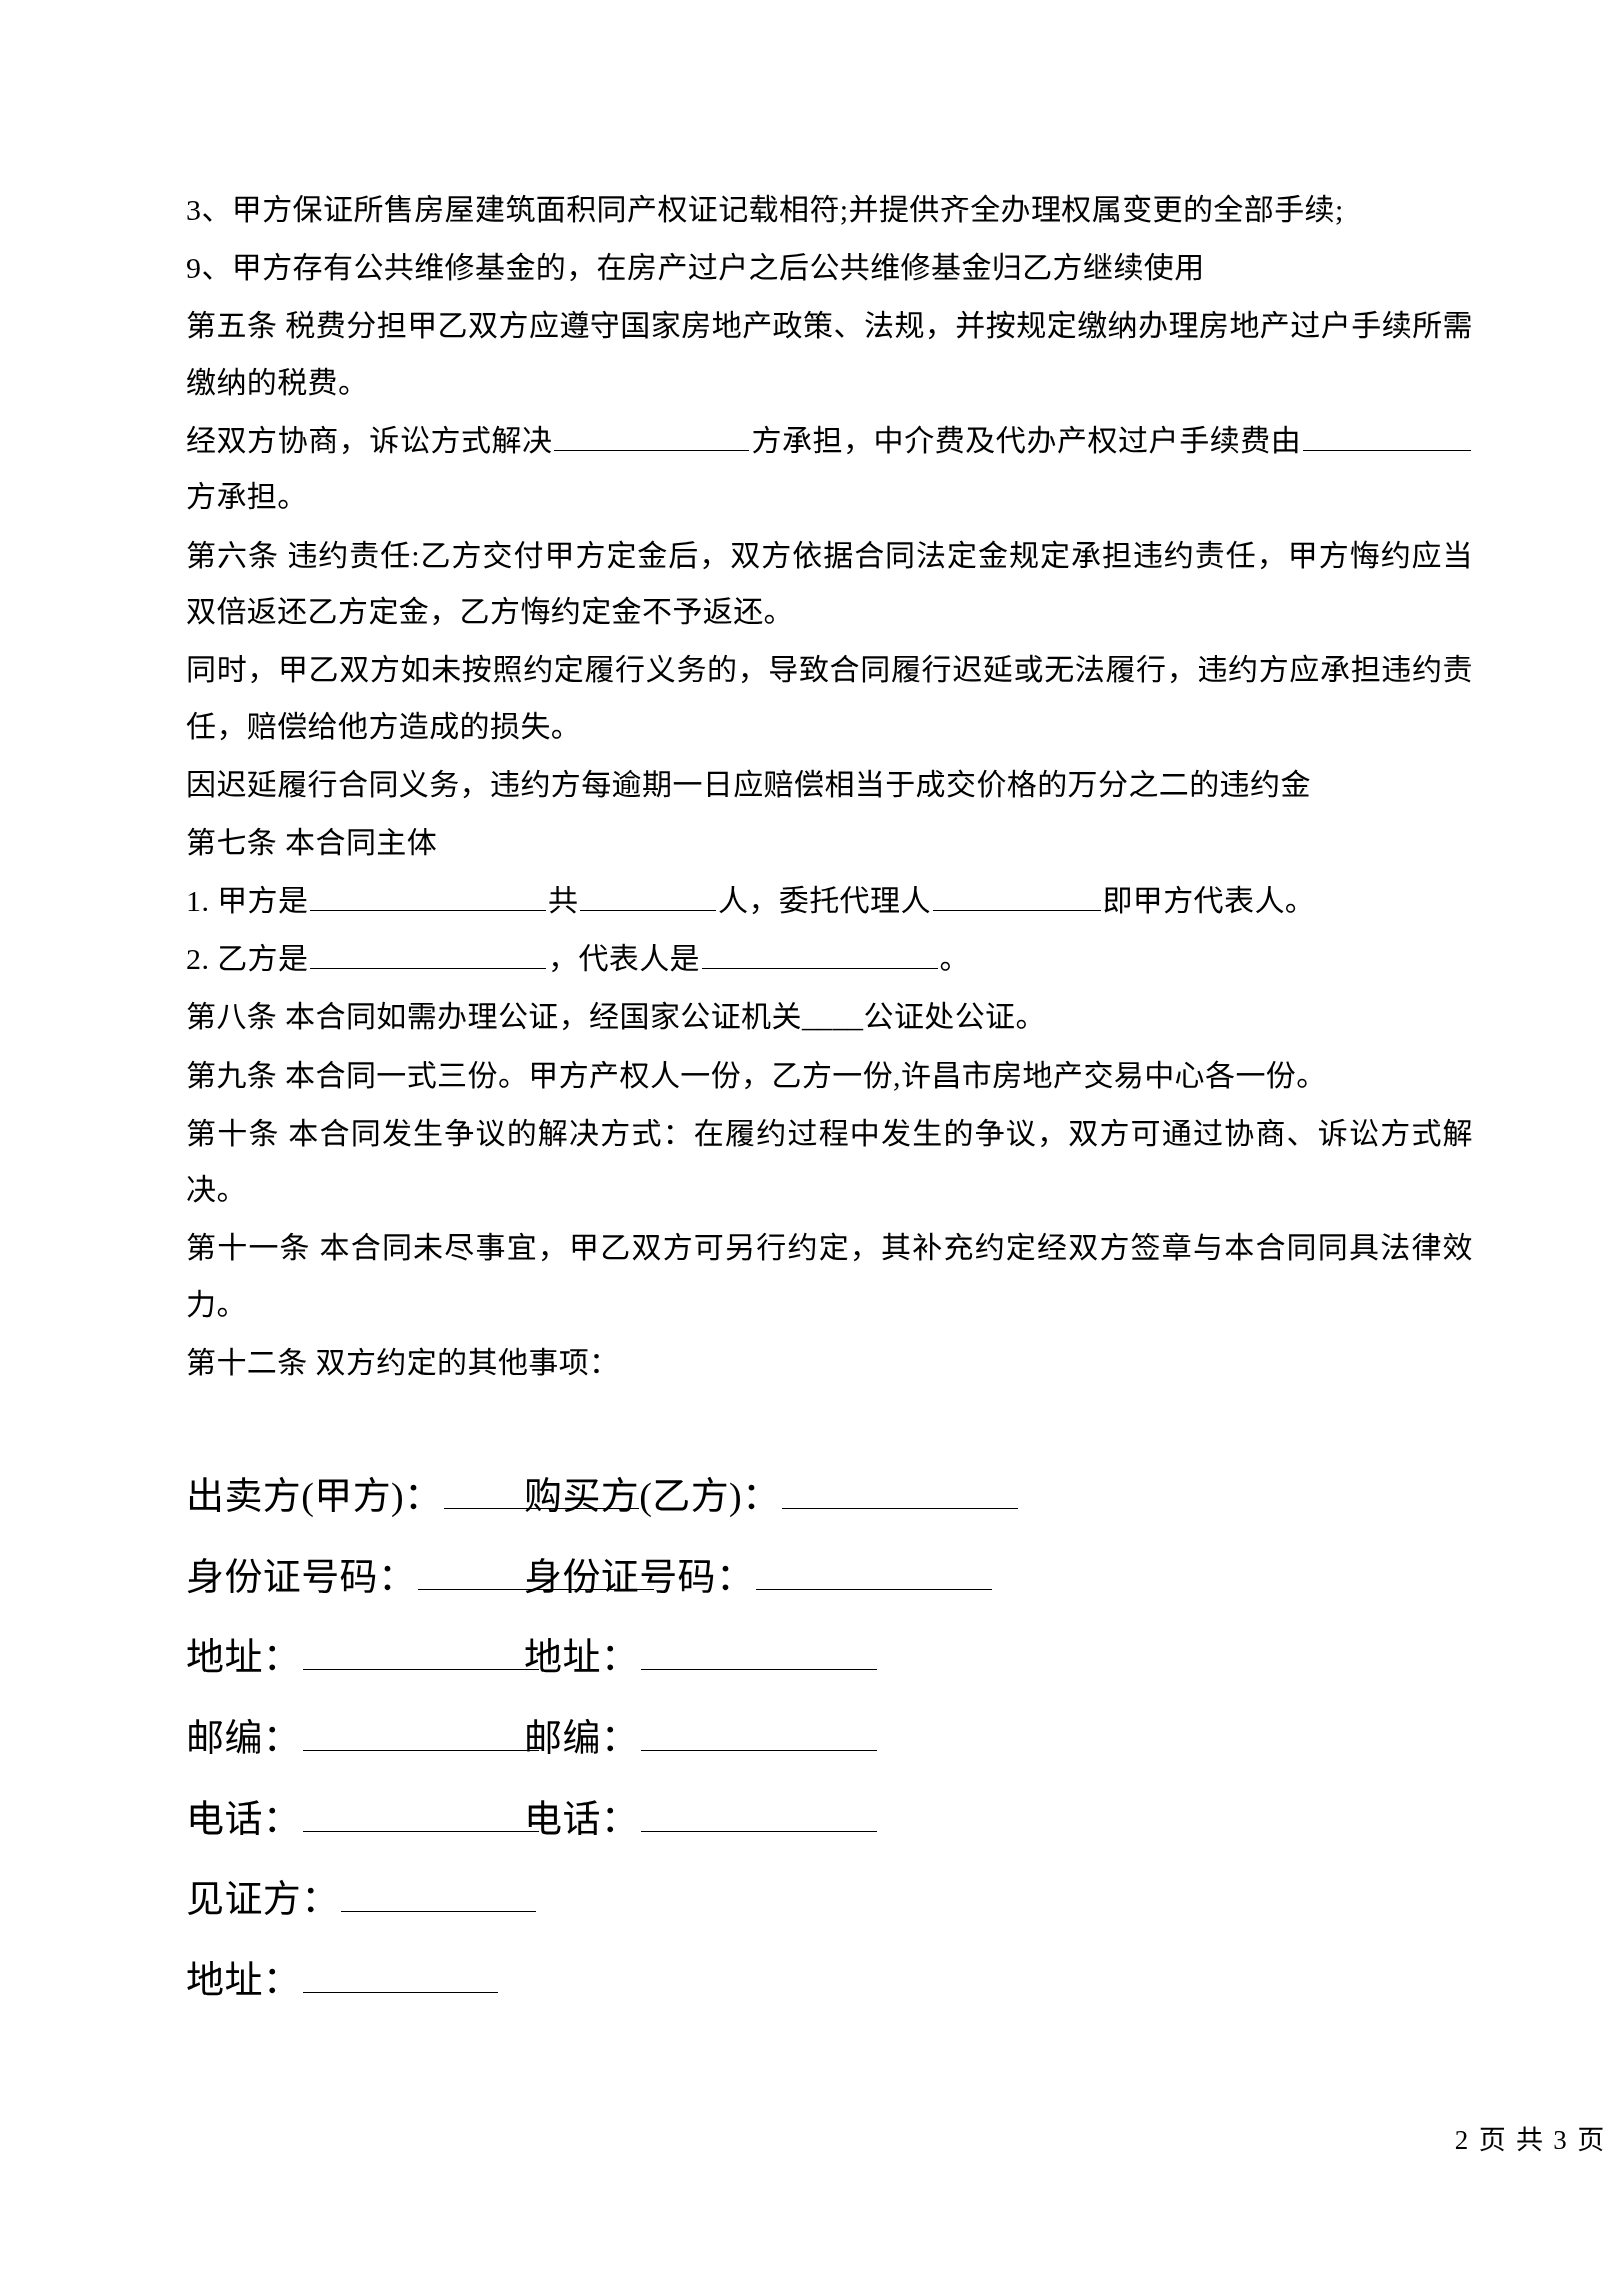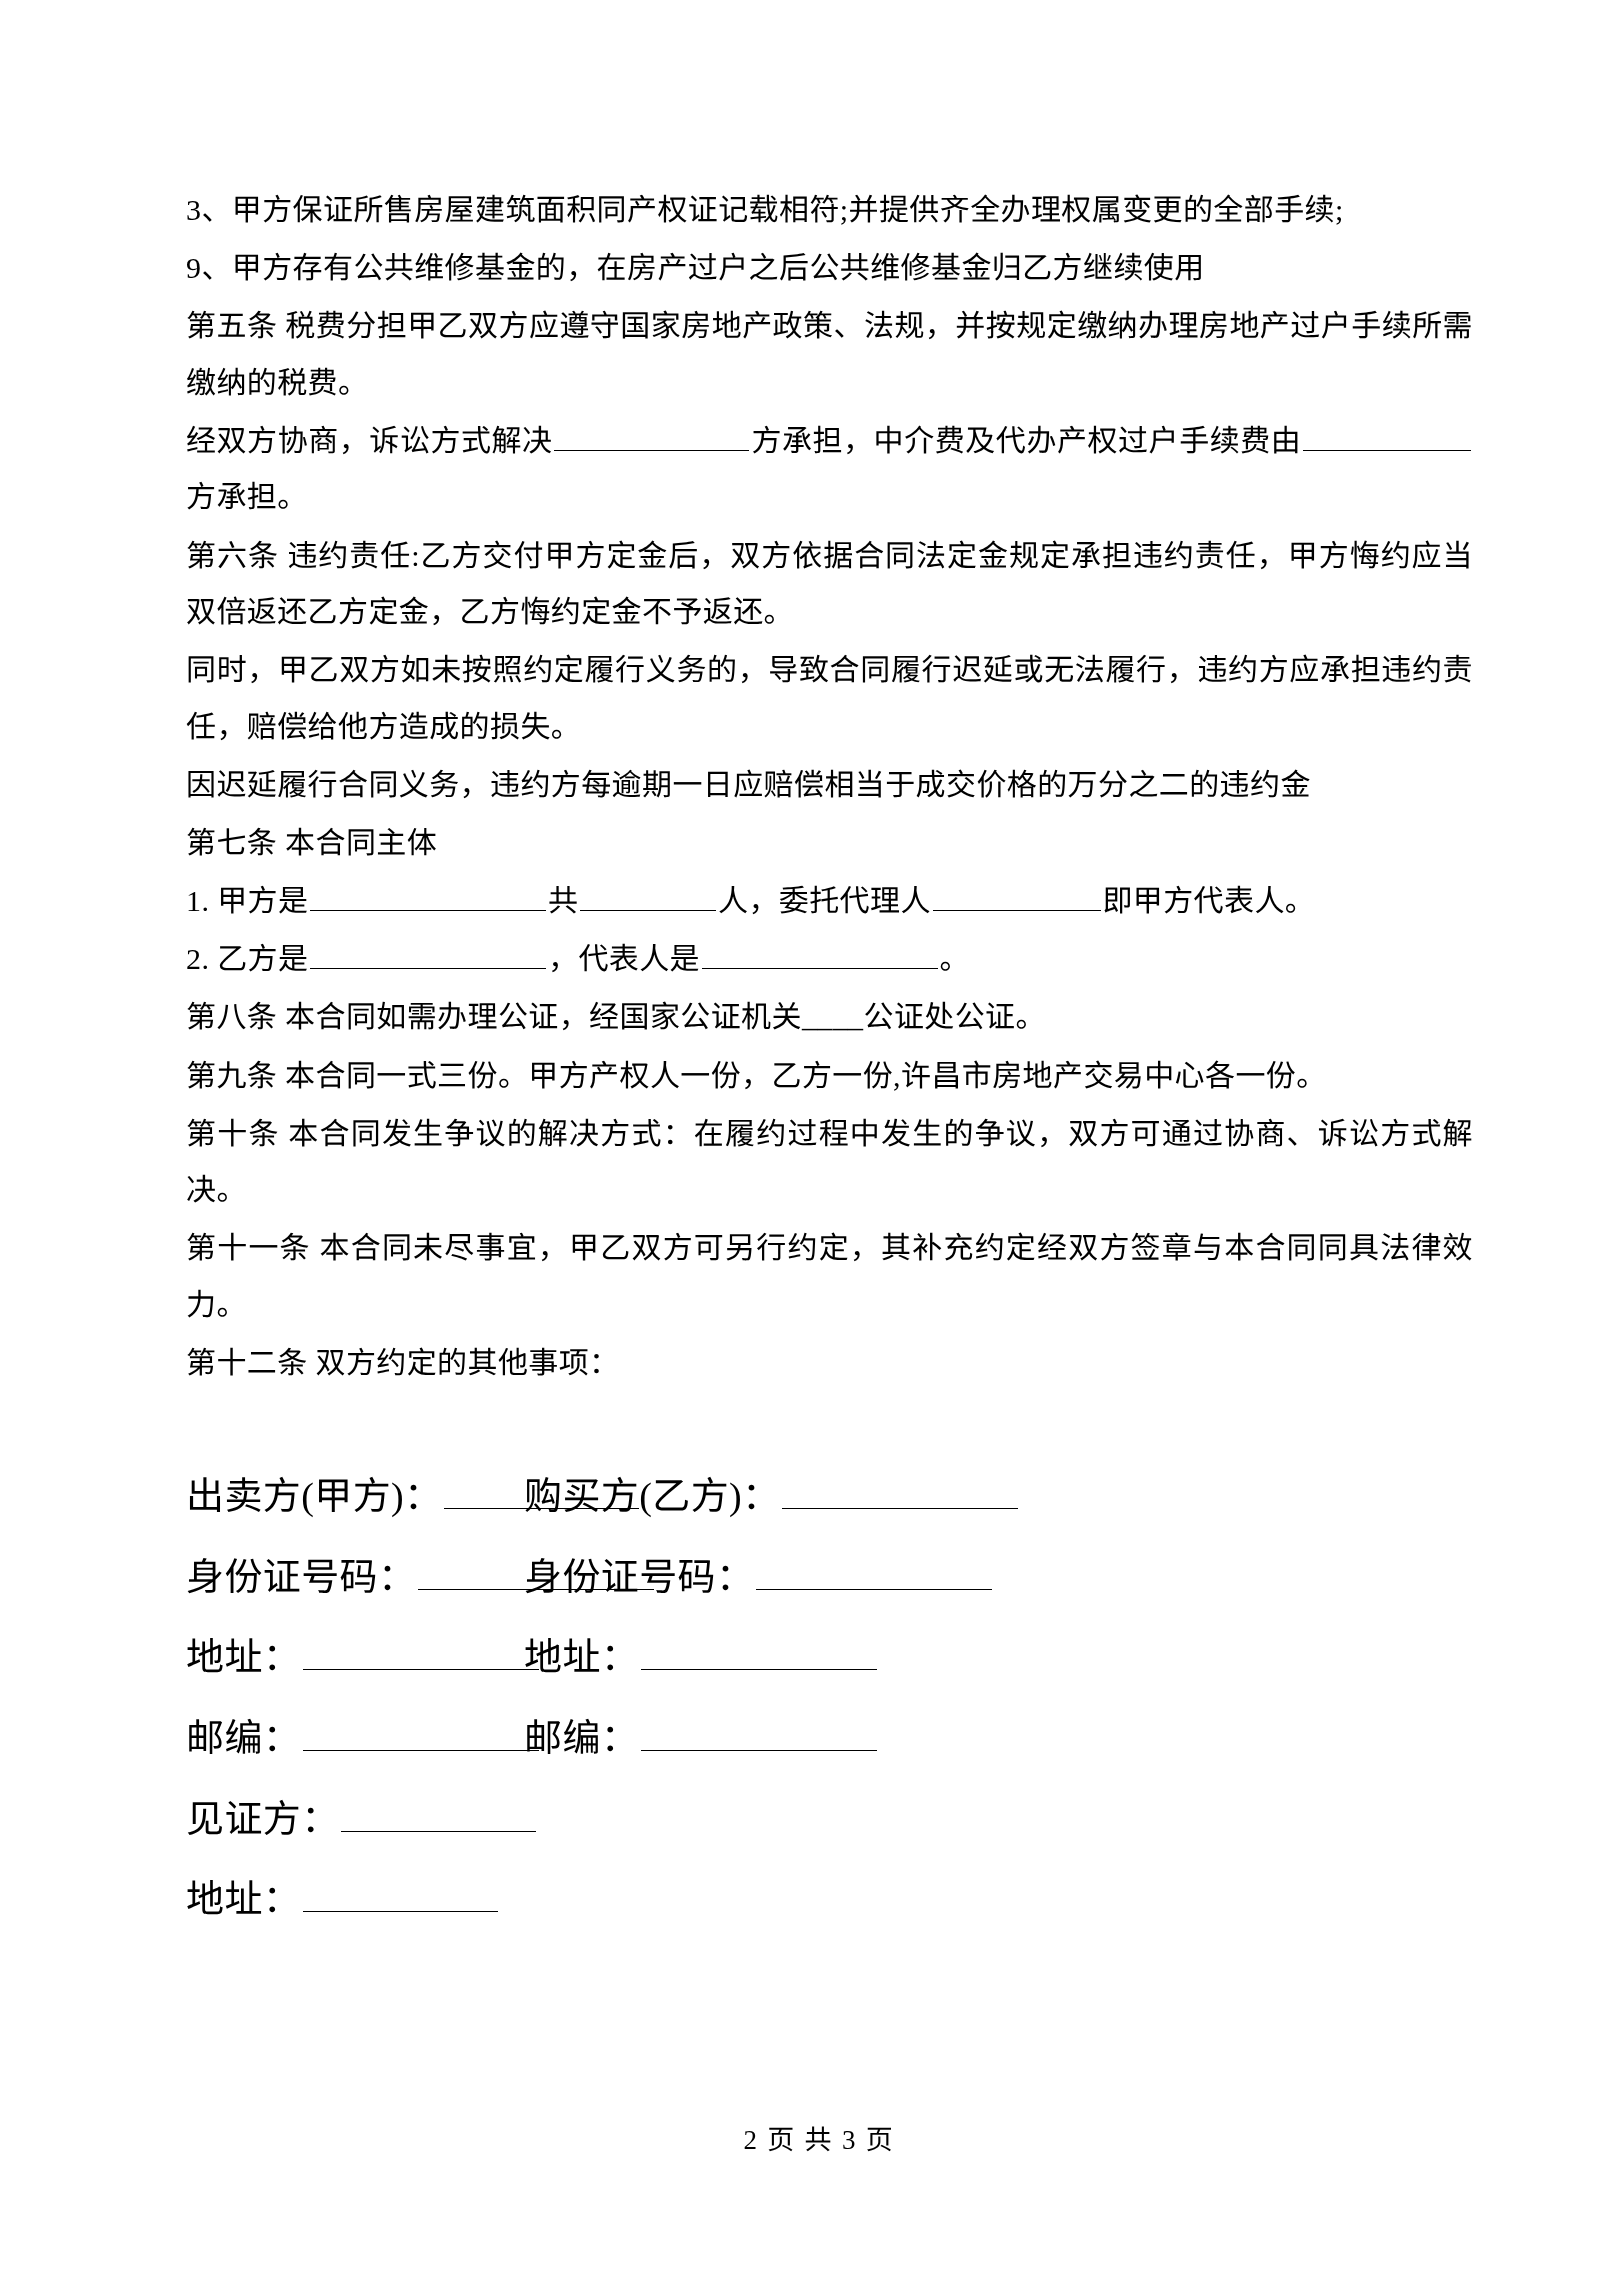--- a/index.html
+++ b/index.html
@@ -56,21 +56,21 @@
     display: inline-block;
   }
   .sign-cell.first {
     width: 338px;
   }
   .footer {
     position: absolute;
     left: 0;
     right: 17px;
     bottom: 73px;
-    text-align: center;
+    text-align: right;
     font-size: 27px;
     letter-spacing: 1.8px;
     font-family: "Liberation Serif", "DejaVu Serif", serif;
     padding-left: 32px;
   }
 </style>
 </head>
 <body>
 
 <div class="page">
@@ -123,20 +123,23 @@
       </div>
 
       <div class="sign-row">
         <span class="sign-cell first"><span>地址：</span><span class="blank b-3xl"></span></span><span class="sign-cell"><span>地址：</span><span class="blank b-3xl"></span></span>
       </div>
 
       <div class="sign-row">
         <span class="sign-cell first"><span>邮编：</span><span class="blank b-3xl"></span></span><span class="sign-cell"><span>邮编：</span><span class="blank b-3xl"></span></span>
       </div>
 
+      <div class="sign-row">
+        <span class="sign-cell first"><span>电话：</span><span class="blank b-3xl"></span></span><span class="sign-cell"><span>电话：</span><span class="blank b-3xl"></span></span>
+      </div>
 
       <div class="sign-row">
         <span class="sign-cell"><span>见证方：</span><span class="blank b-2xl"></span></span>
       </div>
 
       <div class="sign-row">
         <span class="sign-cell"><span>地址：</span><span class="blank b-2xl"></span></span>
       </div>
 
     </div>

